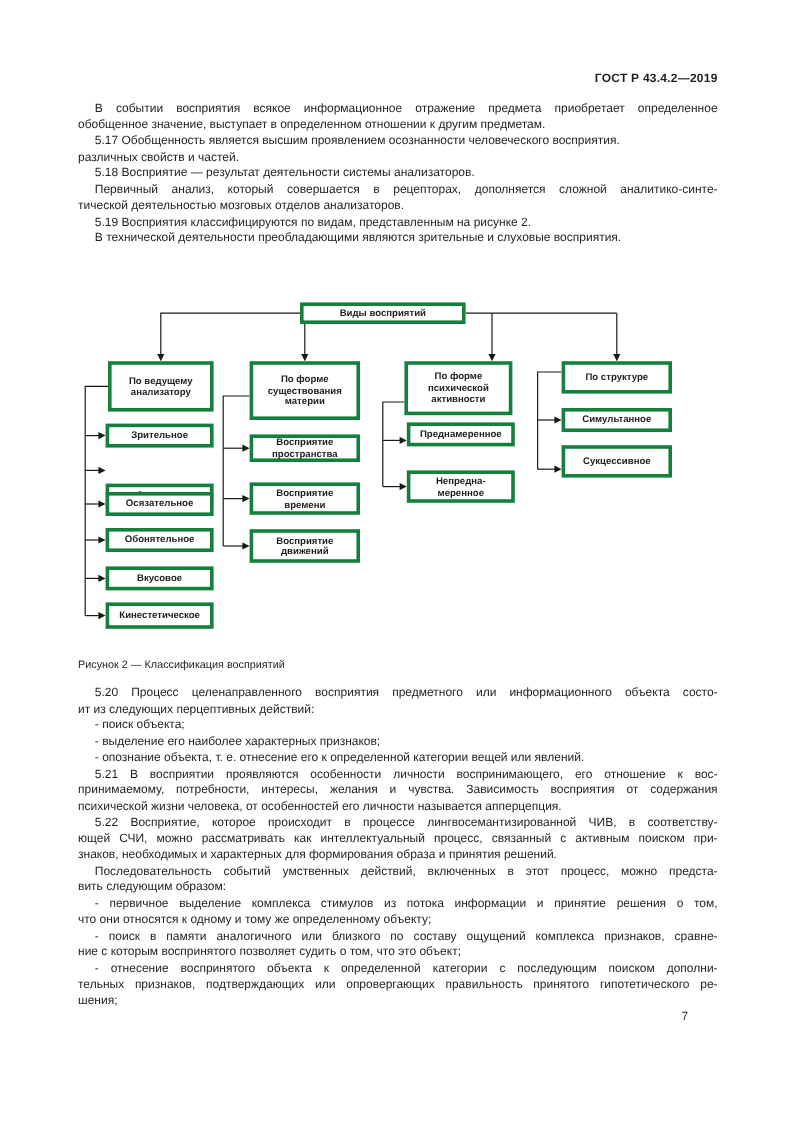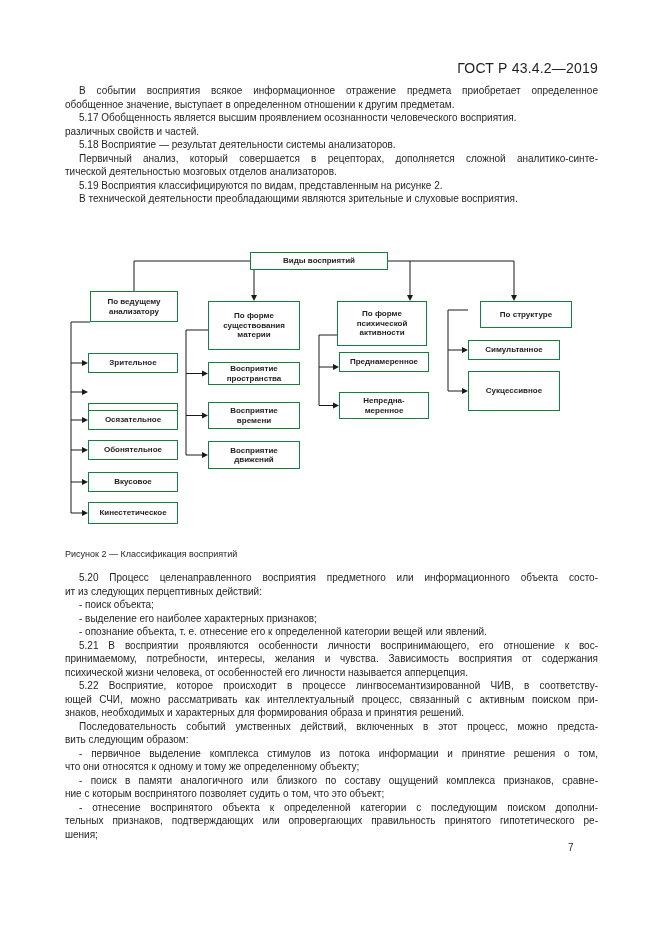--- a/index.html
+++ b/index.html
@@ -1,29 +1,29 @@
 <!DOCTYPE html>
 <html><head>
 <meta charset="utf-8">
 <style>
   html,body{margin:0;padding:0;background:#ffffff;}
   .page{position:relative;width:661px;height:935px;background:#fff;
         font-family:"Liberation Sans",sans-serif;color:#1f1f1f;overflow:hidden;}
   .std-header{position:absolute;top:60px;left:65px;width:533px;text-align:right;
-              font-weight:normal;font-size:14px;letter-spacing:.2px;}
+              font-weight:bold;font-size:10px;letter-spacing:.2px;}
   .text-block{position:absolute;left:65px;width:533px;font-size:10px;line-height:13.5px;}
   #block-top{top:84px;}
   #block-bottom{top:571px;}
   .paragraph{margin:0;}
   .tline{height:13.5px;white-space:nowrap;}
   .tline.just{text-align:justify;text-align-last:justify;white-space:normal;}
   .tline.ind{text-indent:14px;}
   .caption{position:absolute;top:549px;left:65px;width:533px;font-size:9px;}
   .figure-layer{position:absolute;left:0;top:0;width:661px;height:935px;}
-  .node{position:absolute;border:1px solid #15803d;background:#fff;box-sizing:border-box;
+  .node{position:absolute;border:3px solid #15803d;background:#fff;box-sizing:border-box;
         display:flex;align-items:center;justify-content:center;text-align:center;
         font-size:8px;font-weight:700;line-height:9.5px;white-space:pre-line;padding:1px 2px;}
   #connectors{position:absolute;left:0;top:0;pointer-events:none;}
   #connectors path{stroke:#1a1a1a;stroke-width:1;fill:none;}
   #connectors polygon{fill:#1a1a1a;stroke:none;}
   .page-number{position:absolute;top:842px;left:568px;font-size:10px;}
 </style>
 </head>
 <body>
 
@@ -94,21 +94,21 @@
         <path d="M319,405.5 H334"></path>
         <polygon points="333,402.5 333,408.5 339,405.5"></polygon>
         <path d="M468,310 H448 V391"></path>
         <path d="M448,350 H463"></path>
         <polygon points="462,347 462,353 468,350"></polygon>
         <path d="M448,391 H463"></path>
         <polygon points="462,388 462,394 468,391"></polygon>
       </svg>
     <div id="boxes">
         <div class="node" style="left: 250px; top: 252px; width: 138px; height: 18px;">Виды восприятий</div>
-        <div class="node" style="left: 90px; top: 291px; width: 88px; height: 31px;">По ведущему
+        <div class="node" style="left: 90px; top: 301px; width: 88px; height: 42px;">По ведущему
 анализатору</div>
         <div class="node" style="left: 88px; top: 353px; width: 90px; height: 20px;">Зрительное</div>
         <div class="node" style="left: 88px; top: 403px; width: 90px; height: 20px;">Слуховое</div>
         <div class="node" style="left: 88px; top: 410px; width: 90px; height: 20px;">Осязательное</div>
         <div class="node" style="left: 88px; top: 440px; width: 90px; height: 20px; text-align: right;">Обонятельное</div>
         <div class="node" style="left: 88px; top: 472px; width: 90px; height: 20px;">Вкусовое</div>
         <div class="node" style="left: 88px; top: 502px; width: 90px; height: 22px;">Кинестетическое</div>
         <div class="node" style="left: 208px; top: 301px; width: 92px; height: 49px;">По форме
 существования
 материи</div>
@@ -117,23 +117,23 @@
         <div class="node" style="left: 208px; top: 402px; width: 92px; height: 27px;">Восприятие
 времени</div>
         <div class="node" style="left: 208px; top: 441px; width: 92px; height: 28px;">Восприятие
 движений</div>
         <div class="node" style="left: 337px; top: 301px; width: 90px; height: 45px;">По форме
 психической
 активности</div>
         <div class="node" style="left: 339px; top: 352px; width: 90px; height: 20px;">Преднамеренное</div>
         <div class="node" style="left: 339px; top: 392px; width: 90px; height: 27px;">Непредна-
 меренное</div>
-        <div class="node" style="left: 468px; top: 301px; width: 92px; height: 27px; margin-left: 12px;">По структуре</div>
+        <div class="node" style="left: 468px; top: 301px; width: 92px; height: 27px;">По структуре</div>
         <div class="node" style="left: 468px; top: 340px; width: 92px; height: 20px;">Симультанное</div>
-        <div class="node" style="left: 468px; top: 371px; width: 92px; height: 40px;">Сукцессивное</div>
+        <div class="node" style="left: 468px; top: 371px; width: 92px; height: 27px;">Сукцессивное</div>
       </div>
   </div>
 
   <div class="caption">Рисунок 2 — Классификация восприятий</div>
 
   <div class="text-block" id="block-bottom">
       <div class="paragraph">
         <div class="tline just ind">5.20 Процесс целенаправленного восприятия предметного или информационного объекта состо-</div>
         <div class="tline">ит из следующих перцептивных действий:</div>
       </div>

